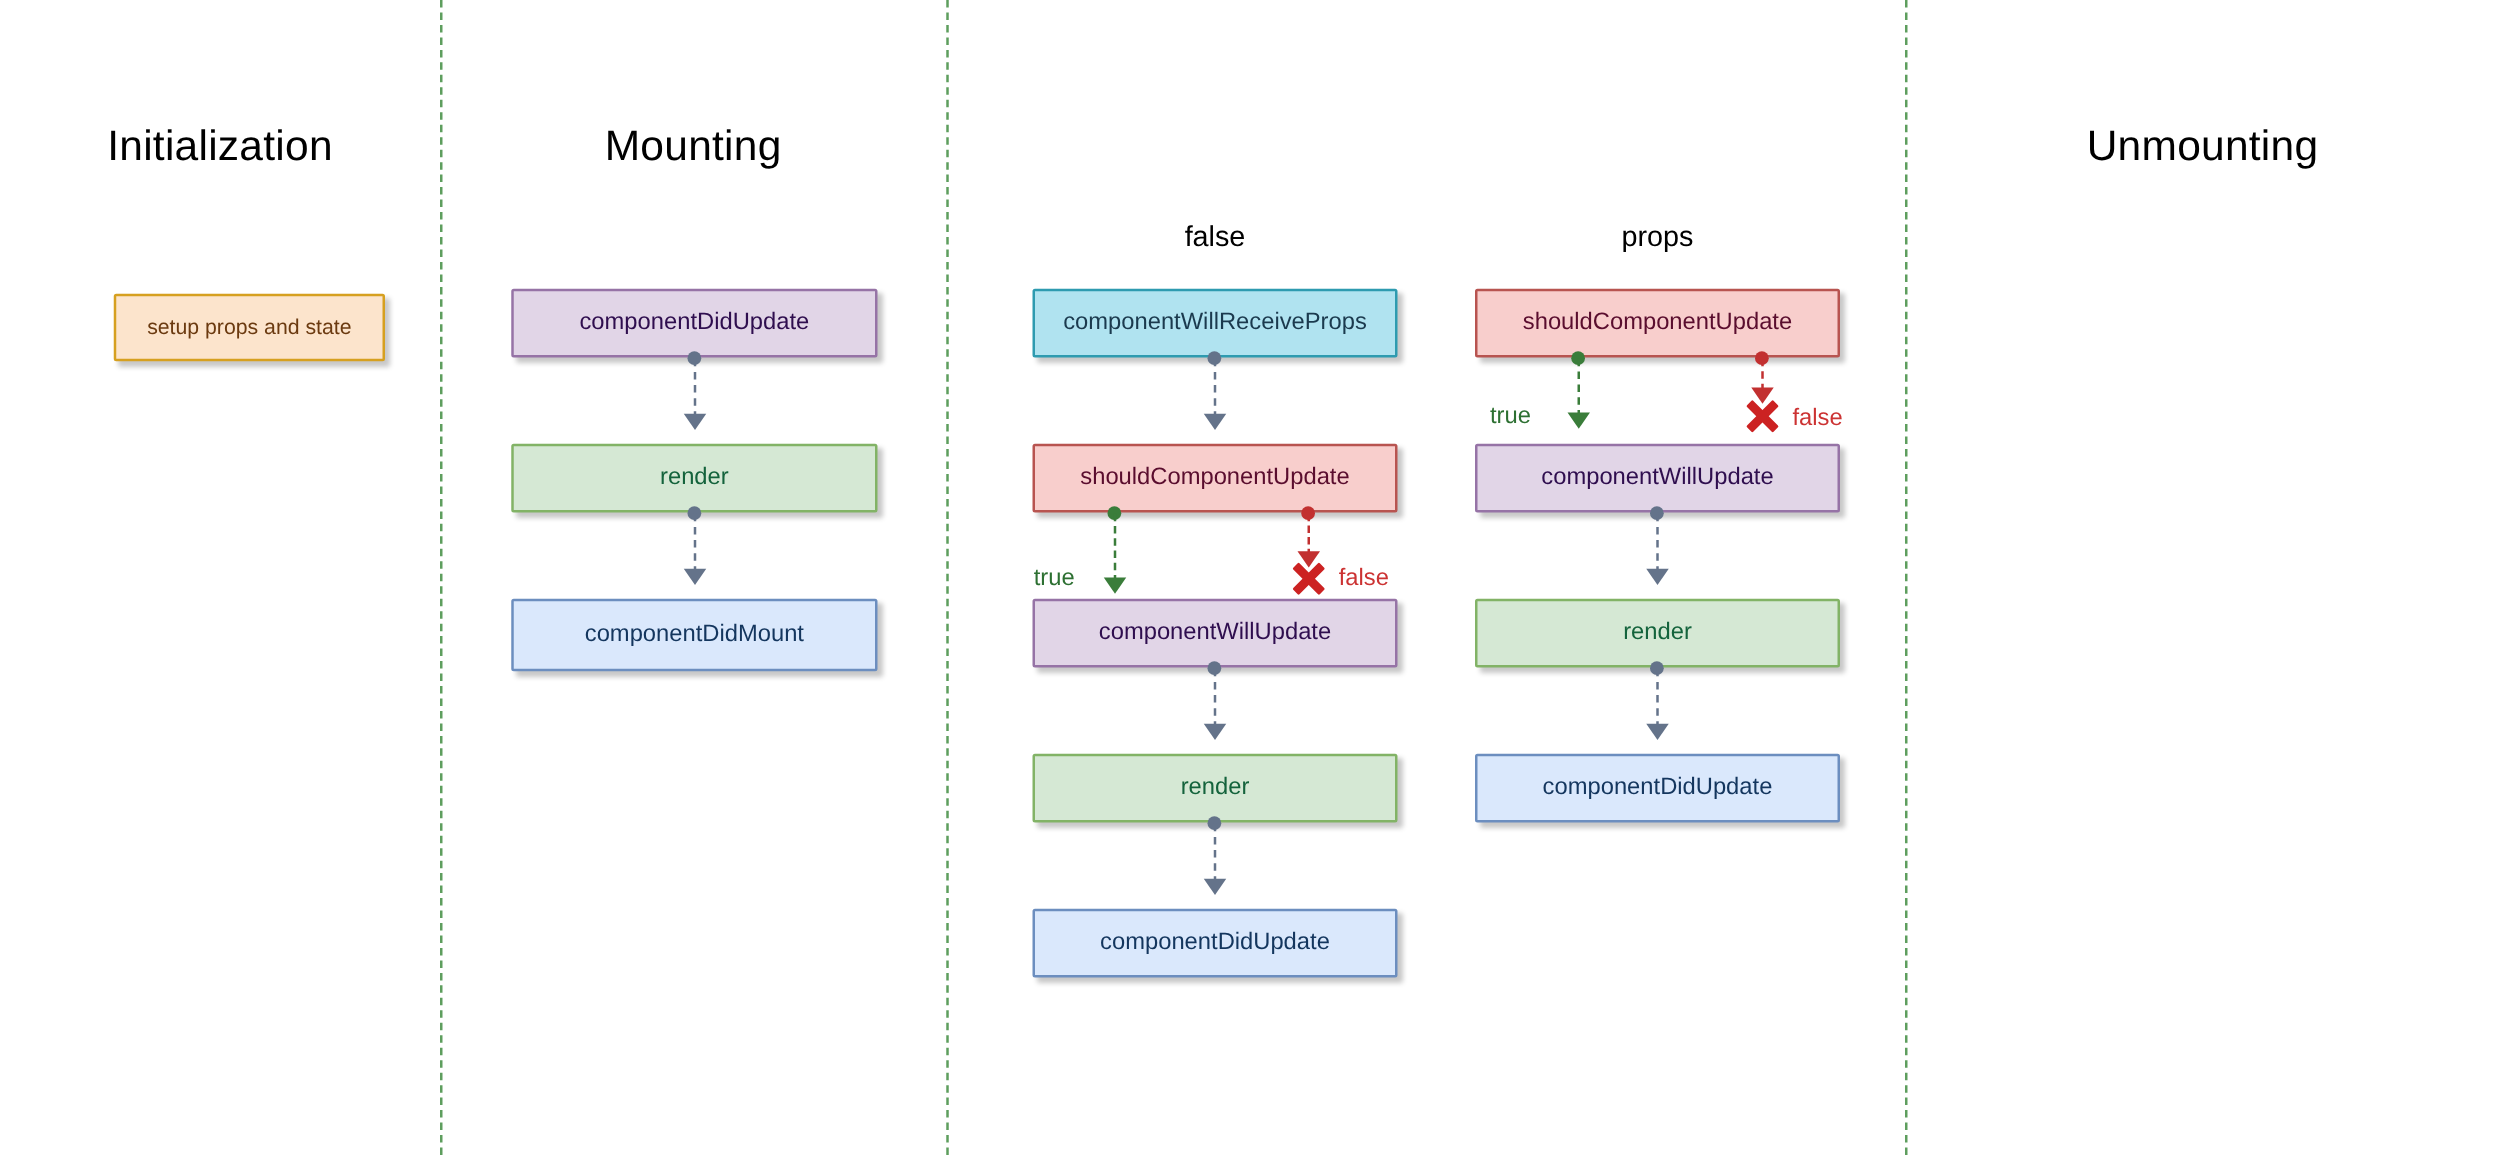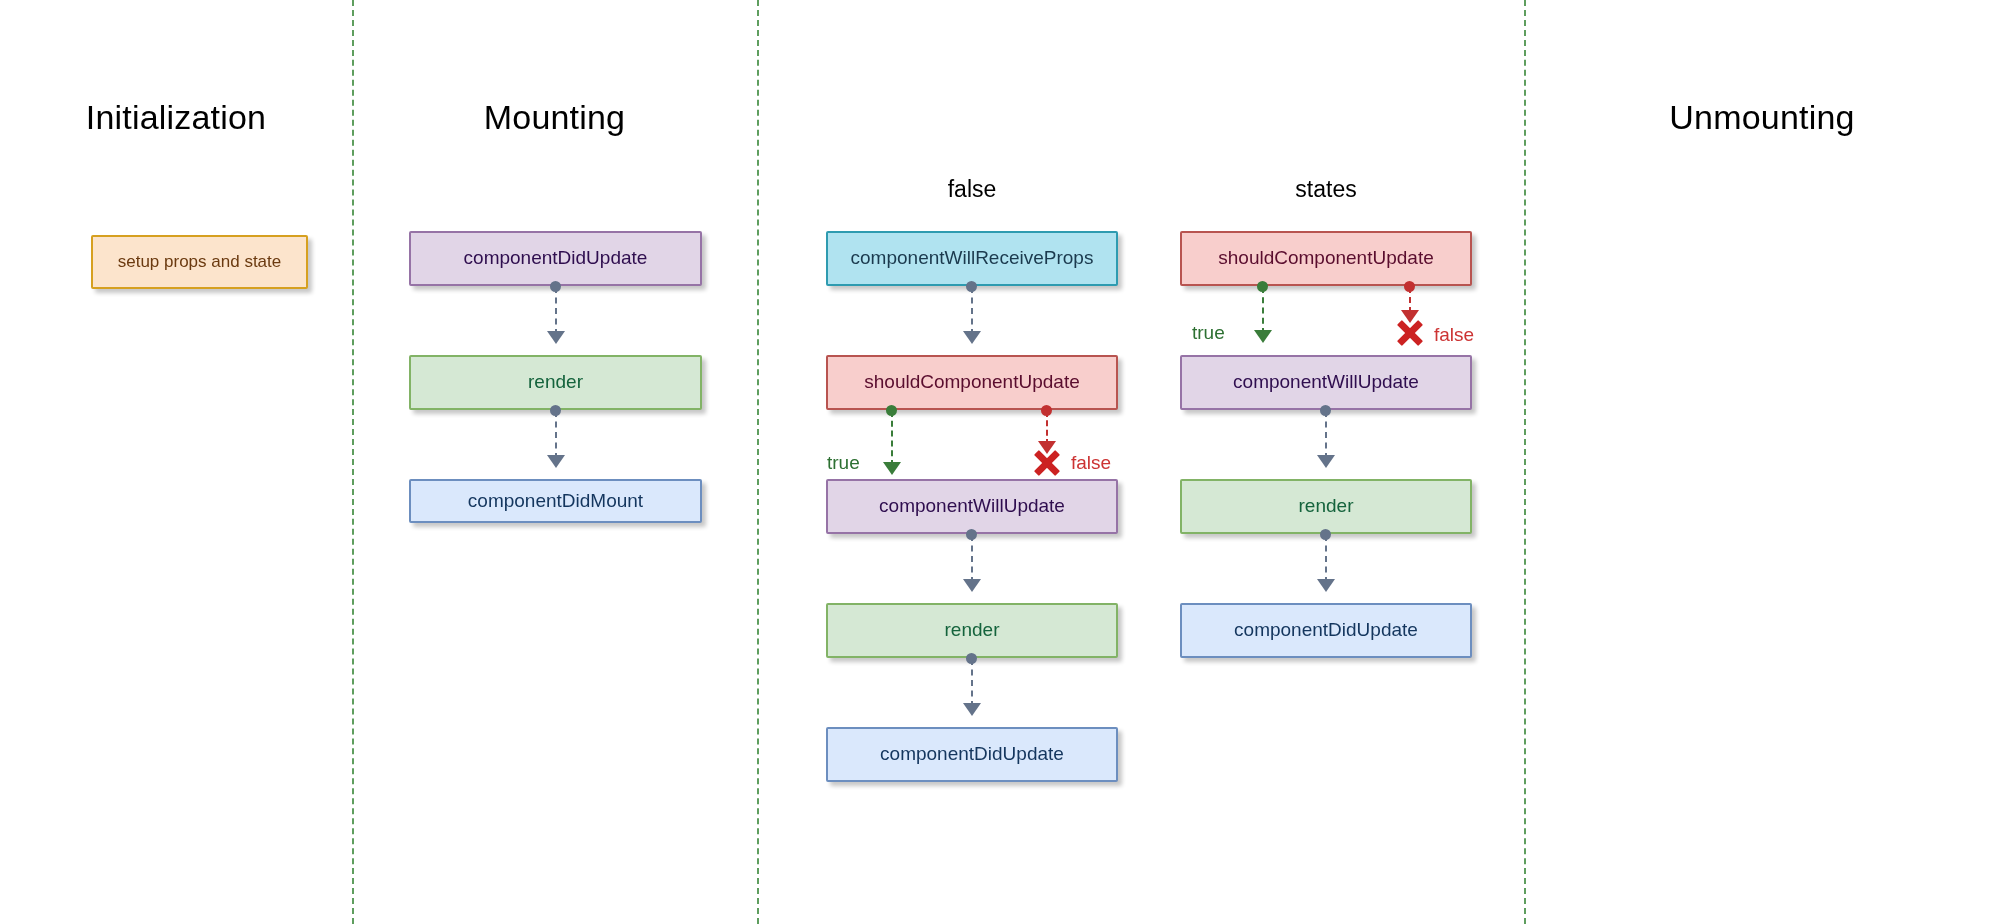--- a/index.html
+++ b/index.html
@@ -171,41 +171,41 @@
 
   <div class="divider" style="left:352px;"></div>
   <div class="divider" style="left:757px;"></div>
   <div class="divider" style="left:1524px;"></div>
 
   <div class="col-title" style="left:0px; top:100px; width:352px;">Initialization</div>
   <div class="col-title" style="left:352px; top:100px; width:405px;">Mounting</div>
   <div class="col-title" style="left:1524px; top:100px; width:476px;">Unmounting</div>
 
   <div class="sub-title" style="left:826px; top:178px; width:292px;">false</div>
-  <div class="sub-title" style="left:1180px; top:178px; width:292px;">states</div>
+  <div class="sub-title" style="left:1180px; top:178px; width:292px;">props</div>
 
   <div class="node orange" style="left:91px; top:235px; width:217px; height:54px;">setup props and state</div>
 
   <div class="node purple" style="left:409px; top:231px; width:293px; height:55px;">componentDidUpdate</div>
 
   <div class="conn">
     <div class="dot gray" style="left:550px; top:281px;"></div>
     <div class="conn-line gray" style="left:555px; top:287px; height:48px;"></div>
     <div class="arrow gray" style="left:547px; top:331px;"></div>
   </div>
 
   <div class="node green" style="left:409px; top:355px; width:293px; height:55px;">render</div>
 
   <div class="conn">
     <div class="dot gray" style="left:550px; top:405px;"></div>
     <div class="conn-line gray" style="left:555px; top:411px; height:48px;"></div>
     <div class="arrow gray" style="left:547px; top:455px;"></div>
   </div>
 
-  <div class="node blue" style="left:409px; top:479px; width:293px; height:44px;">componentDidMount</div>
+  <div class="node blue" style="left:409px; top:479px; width:293px; height:58px;">componentDidMount</div>
 
   <div class="node cyan" style="left:826px; top:231px; width:292px; height:55px;">componentWillReceiveProps</div>
 
   <div class="conn">
     <div class="dot gray" style="left:966px; top:281px;"></div>
     <div class="conn-line gray" style="left:971px; top:287px; height:48px;"></div>
     <div class="arrow gray" style="left:963px; top:331px;"></div>
   </div>
 
   <div class="node red" style="left:826px; top:355px; width:292px; height:55px;">shouldComponentUpdate</div>

